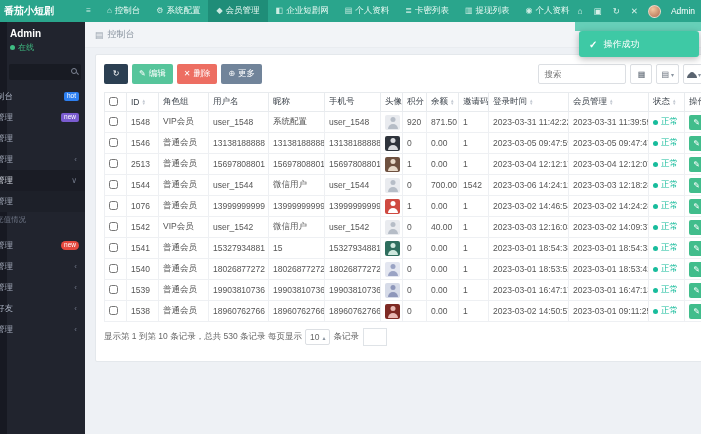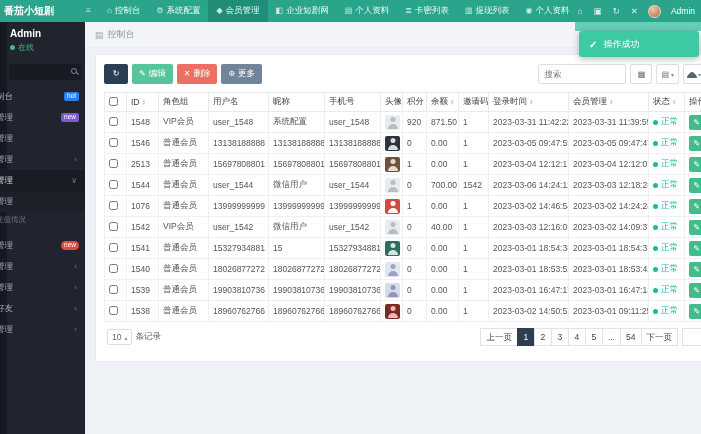--- a/index.html
+++ b/index.html
@@ -588,36 +588,26 @@
                   <span>正常</span>
                 </span>
               </td>
               <td><button class="opbtn">✎</button></td>
             </tr>
           </tbody>
       </table>
     </div>
 
     <div class="cfoot">
+      <span>显示第 1 到第 10 条记录，总共 530 条记录 每页显示</span>
       <span class="psel">
         <span>10</span>
           <span class="caret">▴</span>
       </span>
       <span>条记录</span>
-      <span class="pag" id="pagination">
-          <span class="pg">上一页</span>
-          <span class="pg active">1</span>
-          <span class="pg">2</span>
-          <span class="pg">3</span>
-          <span class="pg">4</span>
-          <span class="pg">5</span>
-          <span class="pg ellipsis">...</span>
-          <span class="pg">54</span>
-          <span class="pg">下一页</span>
-        </span>
       <span class="pjump"></span>
     </div>
   </section>
 </main>
 
 <div class="toast-ghost"></div>
 <div class="toast">
   <span class="check">✓</span>
   <span>操作成功</span>
 </div>

